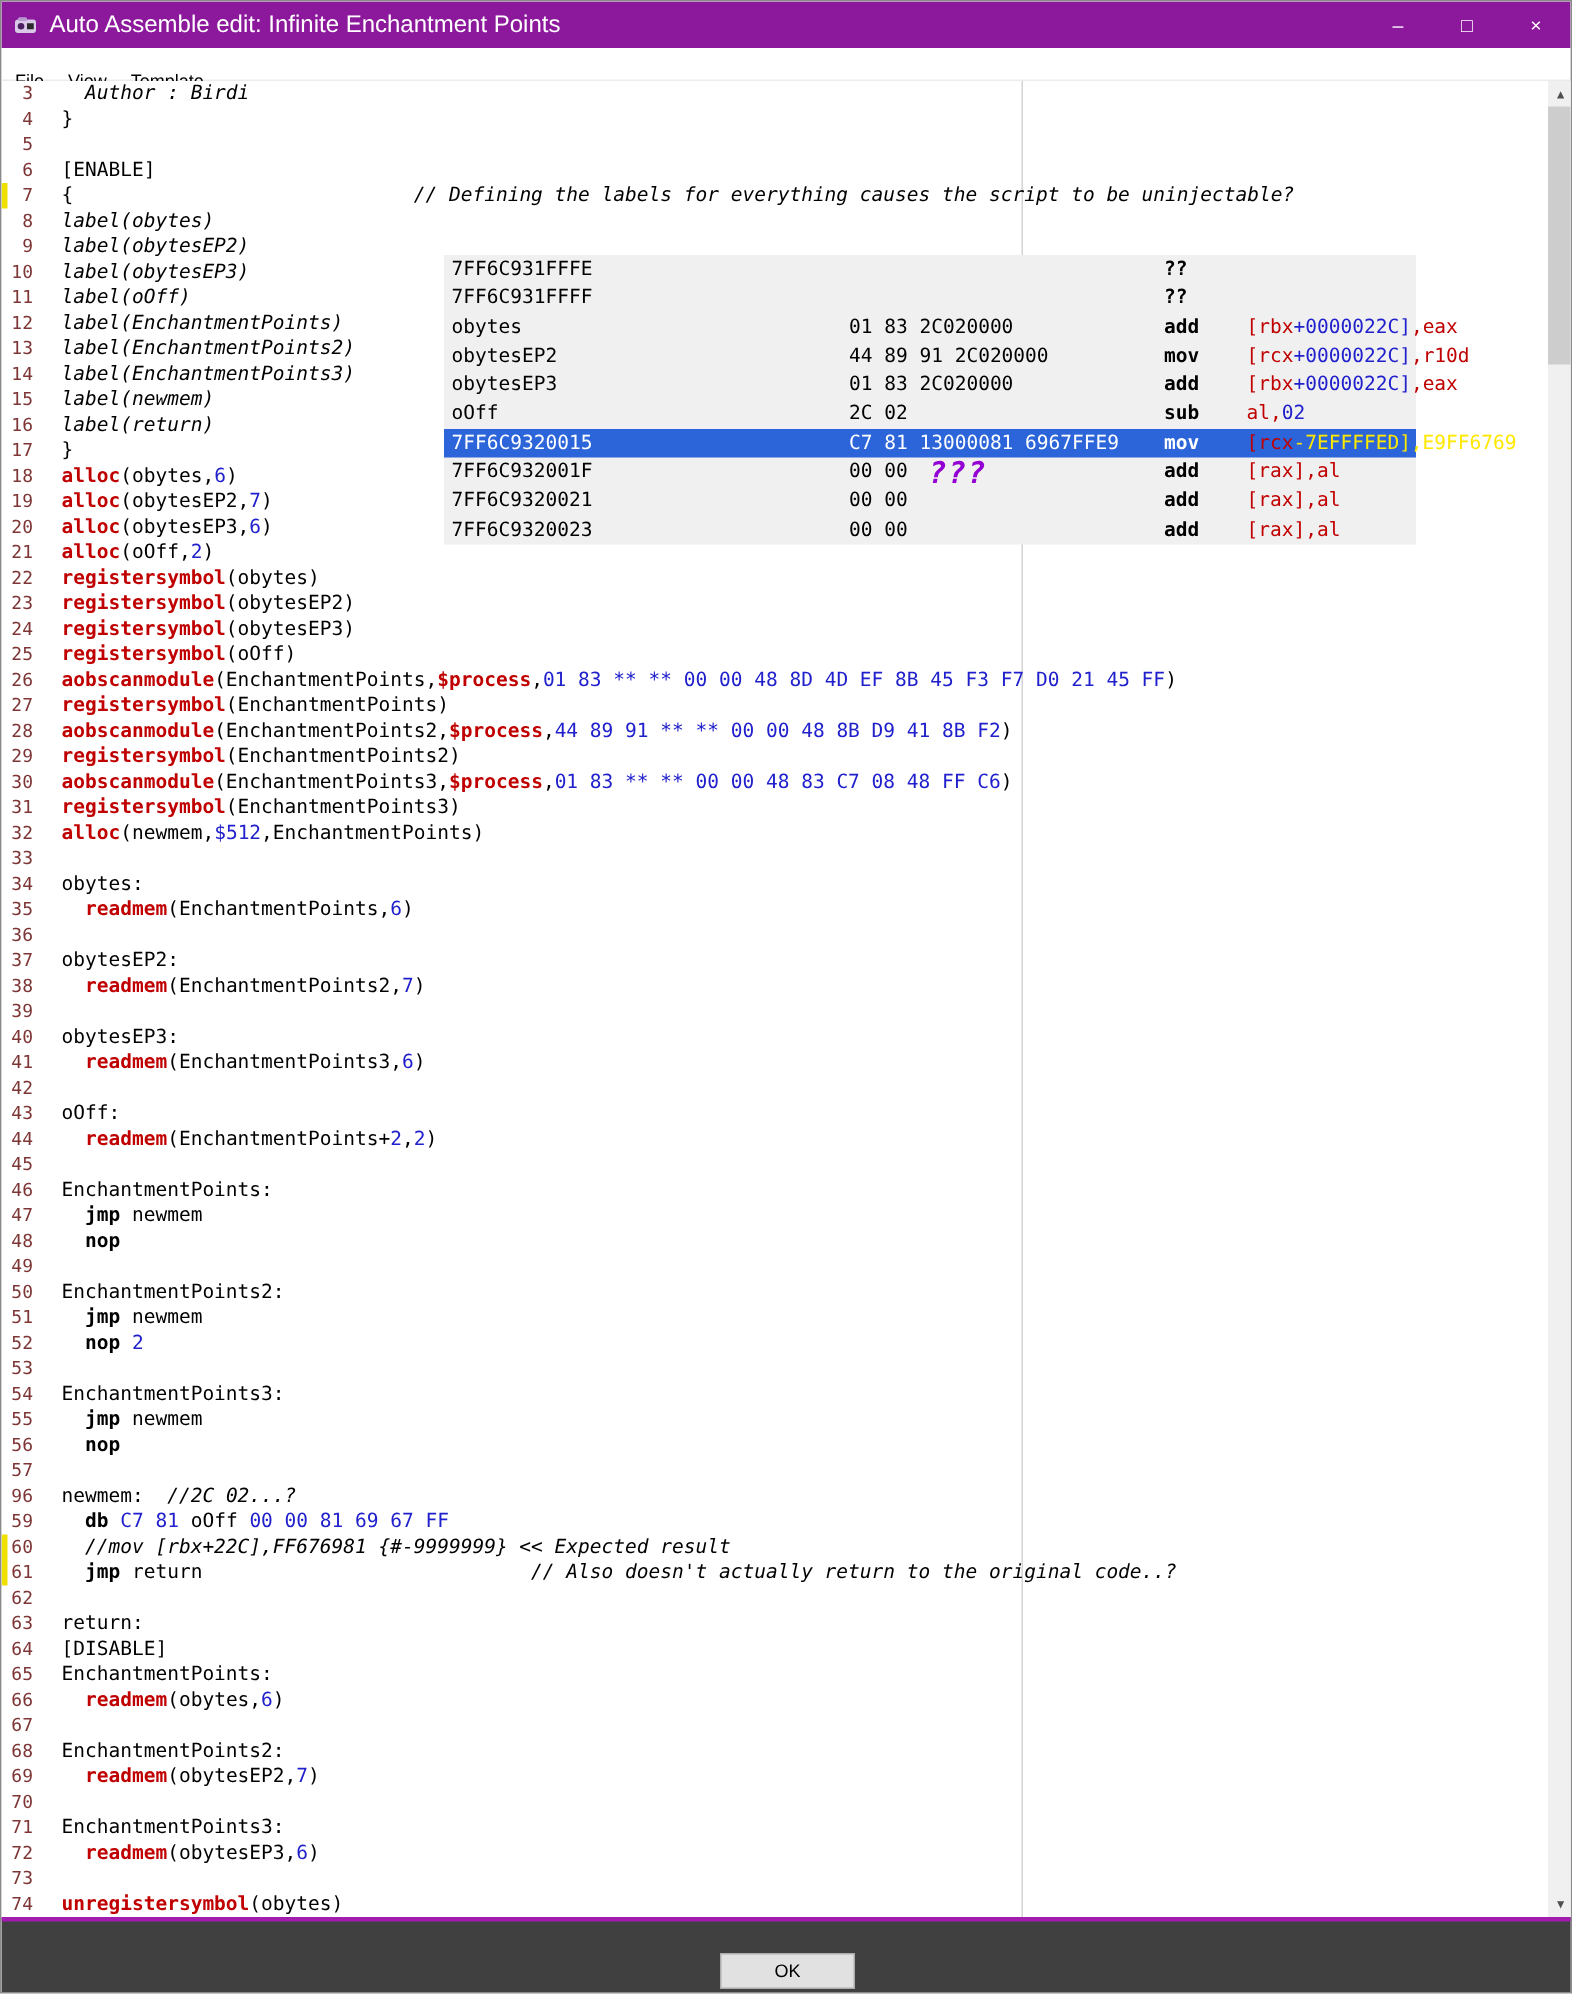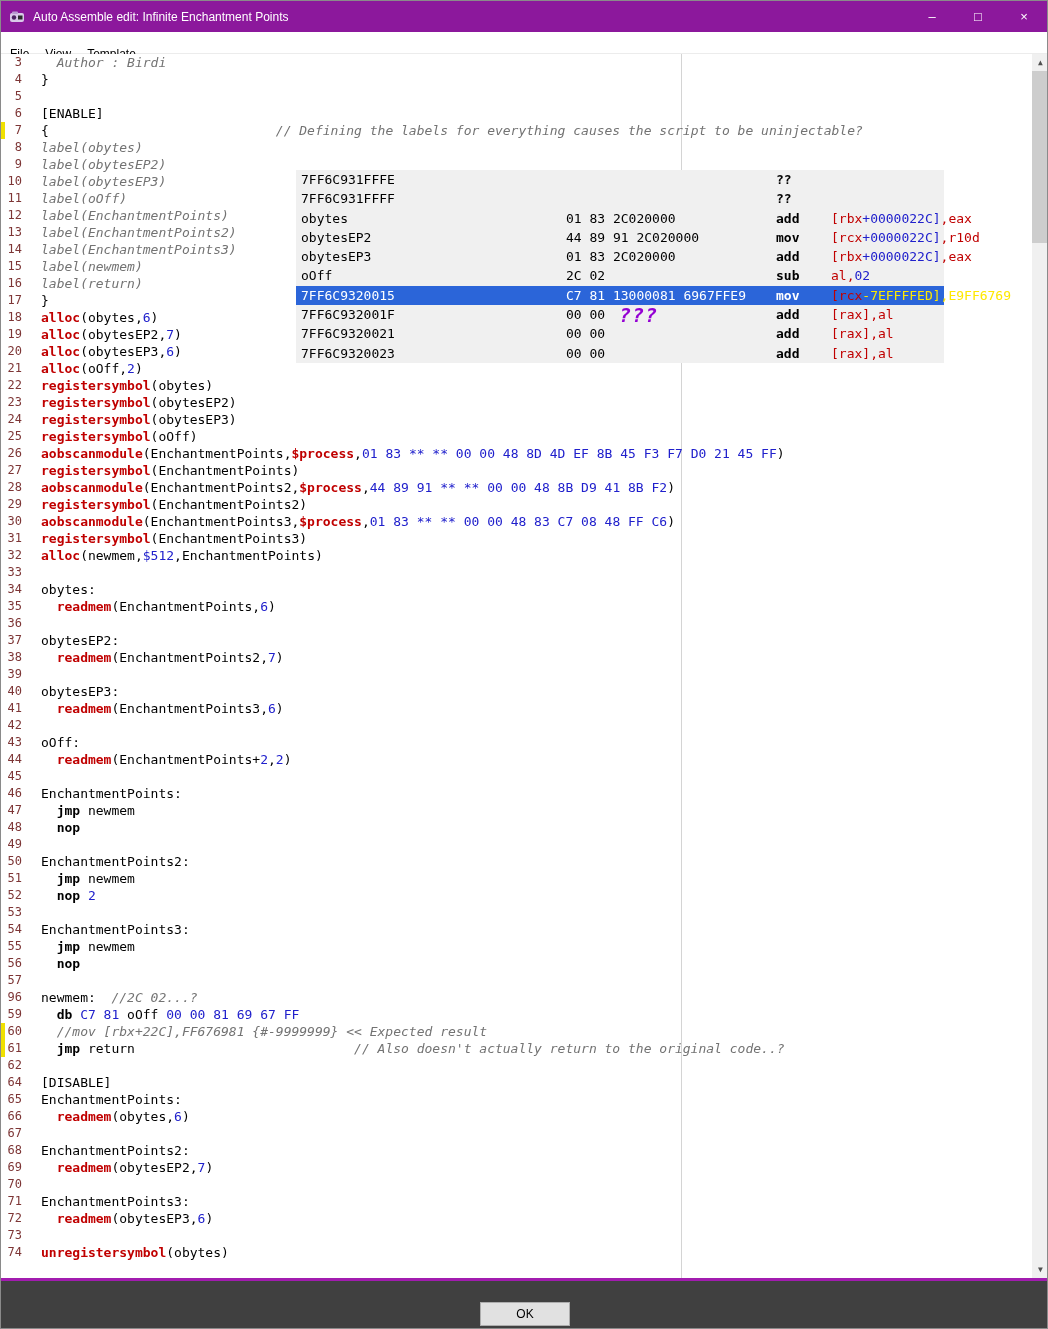--- a/index.html
+++ b/index.html
@@ -4,41 +4,41 @@
 <style>
   * { margin:0; padding:0; box-sizing:border-box; }
   html,body { width:1048px; height:1329px; }
   body { font-family:"Liberation Sans",sans-serif; background:#ffffff; }
 
   .window { position:relative; width:1048px; height:1329px; border:1px solid #8a8a8a; overflow:hidden; background:#fff; }
 
   
   .titlebar { position:absolute; top:0; left:0; width:100%; height:31px; background:#8C189C; display:flex; align-items:center; }
   .app-icon { width:16px; height:16px; margin-left:8px; flex:none; }
-  .title-text { color:#ffffff; font-size:12px; margin-left:8px; flex:1; white-space:nowrap; }
+  .title-text { color:#ffffff; font-size:16px; margin-left:8px; flex:1; white-space:nowrap; }
   .win-btns { display:flex; height:31px; }
   .win-btn { width:46px; height:31px; display:flex; align-items:center; justify-content:center; color:#ffffff; font-size:13px; cursor:default; }
 
   
   .menubar { position:absolute; top:31px; left:0; width:100%; height:22px; background:#ffffff; display:flex; align-items:center; font-size:12px; color:#000; border-bottom:1px solid #ececec; }
   .menu-item { padding:12px 8px; height:22px; line-height:22px; }
   .menu-item:first-child { padding-left:9px; }
 
   
   .editor { position:absolute; top:53px; left:0; width:1048px; height:1224px; background:#ffffff; font-family:"DejaVu Sans Mono","Liberation Mono",monospace; font-size:13px; overflow:hidden; }
   .margin-line { position:absolute; left:680px; top:0; width:1px; height:100%; background:#d4d4d4; }
   .code-lines { position:absolute; top:0; left:0; width:100%; }
   .line { display:flex; height:17px; line-height:17px; white-space:pre; }
   .marker { width:4px; height:17px; flex:none; }
   .marker.on { background:#F0E000; }
   .lnum { width:17px; flex:none; text-align:right; color:#7d3535; font-size:12px; }
   .ltext { margin-left:19px; white-space:pre; }
 
   .seg-plain   { color:#000000; }
-  .seg-comment { color:#737373; font-style:italic; }
+  .seg-comment { color:#000000; font-style:italic; }
   .seg-kw      { color:#C00000; font-weight:bold; }
   .seg-num     { color:#2020CC; }
   .seg-asm     { color:#000000; font-weight:bold; }
 
   
   .popup { position:absolute; left:295px; top:116px; width:648px; height:193px; background:#F0F0F0; z-index:5; }
   .prow { position:relative; height:19.3px; line-height:19.3px; white-space:pre; color:#000; }
   .prow.hl { background:#2B65D9; color:#ffffff;padding-left:40px; }
   .p-addr  { position:absolute; left:5px; }
   .p-bytes { position:absolute; left:270px; }
@@ -146,20 +146,21 @@
         <div class="line"><span class="marker"></span><span class="lnum">53</span><span class="ltext"></span></div>
         <div class="line"><span class="marker"></span><span class="lnum">54</span><span class="ltext"><span class="seg-plain">EnchantmentPoints3:</span></span></div>
         <div class="line"><span class="marker"></span><span class="lnum">55</span><span class="ltext"><span class="seg-plain">  </span><span class="seg-asm">jmp</span><span class="seg-plain"> newmem</span></span></div>
         <div class="line"><span class="marker"></span><span class="lnum">56</span><span class="ltext"><span class="seg-plain">  </span><span class="seg-asm">nop</span></span></div>
         <div class="line"><span class="marker"></span><span class="lnum">57</span><span class="ltext"></span></div>
         <div class="line"><span class="marker"></span><span class="lnum">96</span><span class="ltext"><span class="seg-plain">newmem:  </span><span class="seg-comment">//2C 02...?</span></span></div>
         <div class="line"><span class="marker"></span><span class="lnum">59</span><span class="ltext"><span class="seg-plain">  </span><span class="seg-asm">db</span><span class="seg-plain"> </span><span class="seg-num">C7 81</span><span class="seg-plain"> oOff </span><span class="seg-num">00 00 81 69 67 FF</span></span></div>
         <div class="line"><span class="marker on"></span><span class="lnum">60</span><span class="ltext"><span class="seg-comment">  //mov [rbx+22C],FF676981 {#-9999999} &lt;&lt; Expected result</span></span></div>
         <div class="line"><span class="marker on"></span><span class="lnum">61</span><span class="ltext"><span class="seg-plain">  </span><span class="seg-asm">jmp</span><span class="seg-plain"> return                            </span><span class="seg-comment">// Also doesn't actually return to the original code..?</span></span></div>
         <div class="line"><span class="marker"></span><span class="lnum">62</span><span class="ltext"></span></div>
+        <div class="line"><span class="marker"></span><span class="lnum">63</span><span class="ltext"><span class="seg-plain">return:</span></span></div>
         <div class="line"><span class="marker"></span><span class="lnum">64</span><span class="ltext"><span class="seg-plain">[DISABLE]</span></span></div>
         <div class="line"><span class="marker"></span><span class="lnum">65</span><span class="ltext"><span class="seg-plain">EnchantmentPoints:</span></span></div>
         <div class="line"><span class="marker"></span><span class="lnum">66</span><span class="ltext"><span class="seg-plain">  </span><span class="seg-kw">readmem</span><span class="seg-plain">(obytes,</span><span class="seg-num">6</span><span class="seg-plain">)</span></span></div>
         <div class="line"><span class="marker"></span><span class="lnum">67</span><span class="ltext"></span></div>
         <div class="line"><span class="marker"></span><span class="lnum">68</span><span class="ltext"><span class="seg-plain">EnchantmentPoints2:</span></span></div>
         <div class="line"><span class="marker"></span><span class="lnum">69</span><span class="ltext"><span class="seg-plain">  </span><span class="seg-kw">readmem</span><span class="seg-plain">(obytesEP2,</span><span class="seg-num">7</span><span class="seg-plain">)</span></span></div>
         <div class="line"><span class="marker"></span><span class="lnum">70</span><span class="ltext"></span></div>
         <div class="line"><span class="marker"></span><span class="lnum">71</span><span class="ltext"><span class="seg-plain">EnchantmentPoints3:</span></span></div>
         <div class="line"><span class="marker"></span><span class="lnum">72</span><span class="ltext"><span class="seg-plain">  </span><span class="seg-kw">readmem</span><span class="seg-plain">(obytesEP3,</span><span class="seg-num">6</span><span class="seg-plain">)</span></span></div>
         <div class="line"><span class="marker"></span><span class="lnum">73</span><span class="ltext"></span></div>

